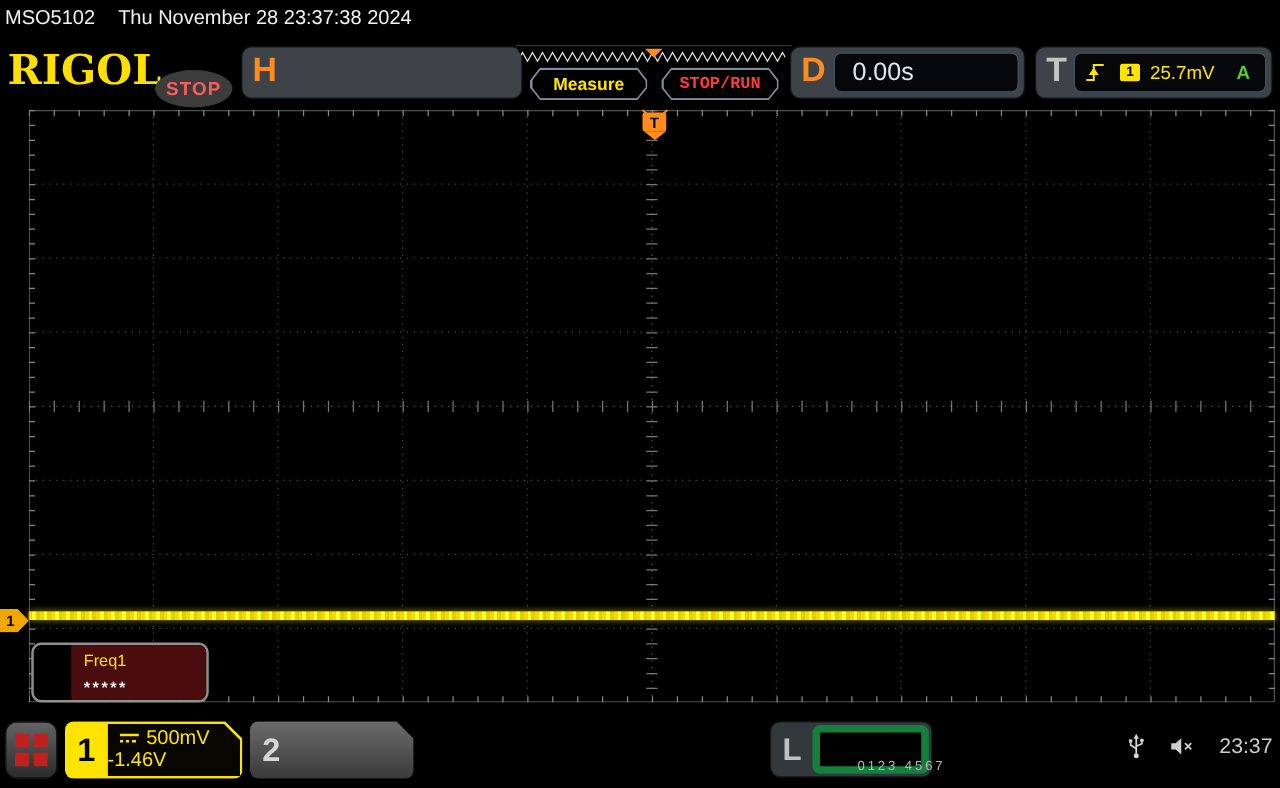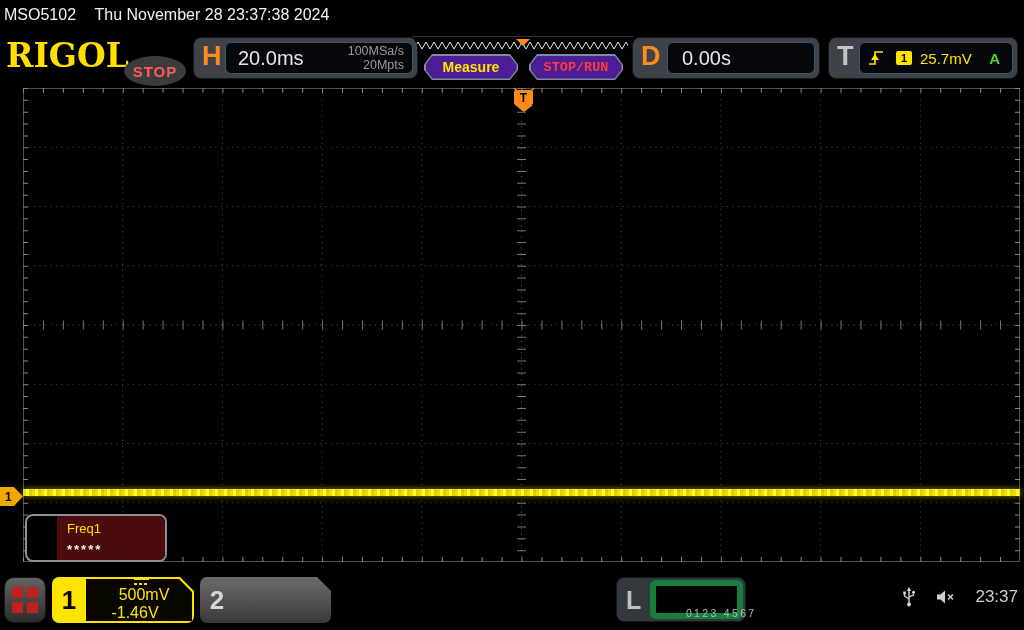--- a/index.html
+++ b/index.html
@@ -33,21 +33,21 @@
   .srcol { margin-left:auto; margin-right:8px; text-align:right; font-size:12.5px; color:#9a9a9a; line-height:1.15; }
 
   .preview-strip { position:absolute; left:412px; top:6px; width:222px; height:17px; background:#000;
                    clip-path:polygon(0 0,100% 0,calc(100% - 10px) 100%,10px 100%); border-top:1px solid #333; }
 
   .hexbtn { position:absolute; top:24px; width:94px; height:26px;
             clip-path:polygon(8px 0,calc(100% - 8px) 0,100% 40%,100% 62%,calc(100% - 8px) 100%,8px 100%,0 62%,0 40%);
             background:#7d8f9c; }
   .hexbtn .inner { position:absolute; left:1.5px; top:1.5px; right:1.5px; bottom:1.5px;
             clip-path:polygon(7px 0,calc(100% - 7px) 0,100% 40%,100% 62%,calc(100% - 7px) 100%,7px 100%,0 62%,0 40%);
-            background:#4c1d95; display:flex; align-items:center; justify-content:center; }
+            background:#000000; display:flex; align-items:center; justify-content:center; }
   .measure-btn { left:424px; }
   .measure-btn .inner { color:#ffe400; font-weight:bold; font-size:14px; }
   .stoprun-btn { left:529px; }
   .stoprun-btn .inner { color:#ff3b3b; font-weight:bold; font-size:13.5px;font-family:Liberation Mono, monospace; }
 
   .d-group { left:632px; width:188px; }
   .d-group .ibox { left:34px; }
   .delayval { font-size:20px; color:#e6e6e6; margin-left:14px; }
 
   .t-group { left:828px; width:190px; }
@@ -93,22 +93,22 @@
   .menu-btn .grid2 { display:grid; grid-template-columns:11px 11px; grid-template-rows:11px 11px; gap:4px; }
   .menu-btn .sq { background:#bf2020; }
 
   .chbadge { position:absolute; top:7px; height:46px;
              clip-path:polygon(0 0,calc(100% - 14px) 0,100% 14px,100% 100%,0 100%); border-radius:7px; }
   .chbadge .num { position:absolute; left:0; top:0; width:34px; height:100%; display:flex;
                   align-items:center; justify-content:center; font-size:26px; font-weight:bold; }
   .chbadge .panel { position:absolute; left:34px; top:2px; right:2px; bottom:2px;
                     clip-path:polygon(0 0,calc(100% - 13px) 0,100% 13px,100% 100%,0 100%);
                     display:flex; flex-direction:column; justify-content:center; }
-  .chbadge .row1 { display:flex; align-items:center; margin-left:10px; font-size:16px;flex-direction:column; }
-  .chbadge .row2 { text-align:center; padding-right:8px; font-size:16px; }
+  .chbadge .row1 { display:flex; align-items:center; margin-left:10px; font-size:16px; }
+  .chbadge .row2 { text-align:left; padding-right:8px; font-size:16px; }
   .ch1 { left:52px; width:142px; background:#ffe400; }
   .ch1 .num { color:#000; }
   .ch1 .panel { background:#070700; color:#ffe400; }
   .ch2 { left:200px; width:131px; background:linear-gradient(#6b6b6b,#3a3a3a); }
   .ch2 .num { color:#d6d6d6; }
   .ch2 .panel { background:#0d0d0d; color:#c2c2c2; box-shadow:inset 0 0 0 1px #8a8a8a; }
 
   .coupling-icon { display:inline-block; width:15px; height:8px; margin-right:6px;
       background:
         linear-gradient(currentColor,currentColor) 0 0/15px 2px no-repeat,
@@ -135,27 +135,20 @@
     <span class="model">MSO5102</span>
     <span class="datetime">Thu November 28 23:37:38 2024</span>
   </div>
 
   <div class="header">
     <div class="brand">RIGOL</div>
     <div class="stop-badge">STOP</div>
 
     <div class="hwgroup h-group">
       <div class="glabel">H</div>
-      <div class="ibox">
-        <span class="timebase">20.0ms</span>
-        <span class="srcol">
-          <span>100MSa/s</span><br>
-          <span>20Mpts</span>
-        </span>
-      </div>
     </div>
 
     <div class="preview-strip">
       <svg width="222" height="17" viewBox="0 0 222 17">
         <path d="M2 12 l4 -7 l4 7 l4 -7 l4 7 l4 -7 l4 7 l4 -7 l4 7 l4 -7 l4 7 l4 -7 l4 7 l4 -7 l4 7 l4 -7 l4 7 l4 -7 l4 7 l4 -7 l4 7 l4 -7 l4 7 l4 -7 l4 7 l4 -7 l4 7 l4 -7 l4 7 l4 -7 l4 7 l4 -7 l4 7 l4 -7 l4 7 l4 -7 l4 7 l4 -7 l4 7 l4 -7 l4 7 l4 -7 l4 7 l4 -7 l4 7 l4 -7 l4 7 l4 -7 l4 7 l4 -7 l4 7 l4 -7 l4 7 l4 -7 l4 7" stroke="#e8e8e8" stroke-width="1" fill="none"></path>
         <polygon points="104,2 118,2 111,9" fill="#ff8c1a"></polygon>
       </svg>
     </div>
 
     <div class="hexbtn measure-btn">

